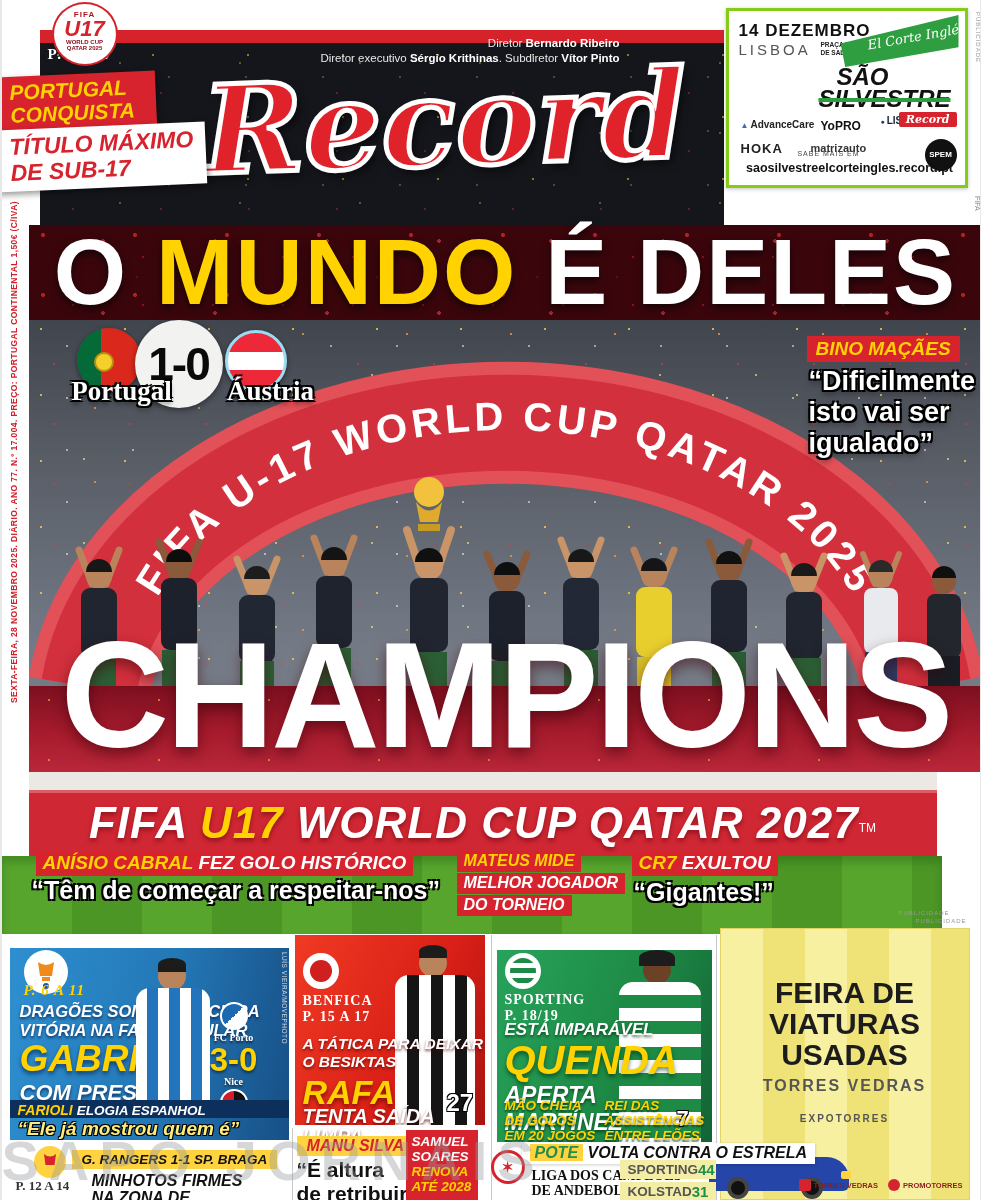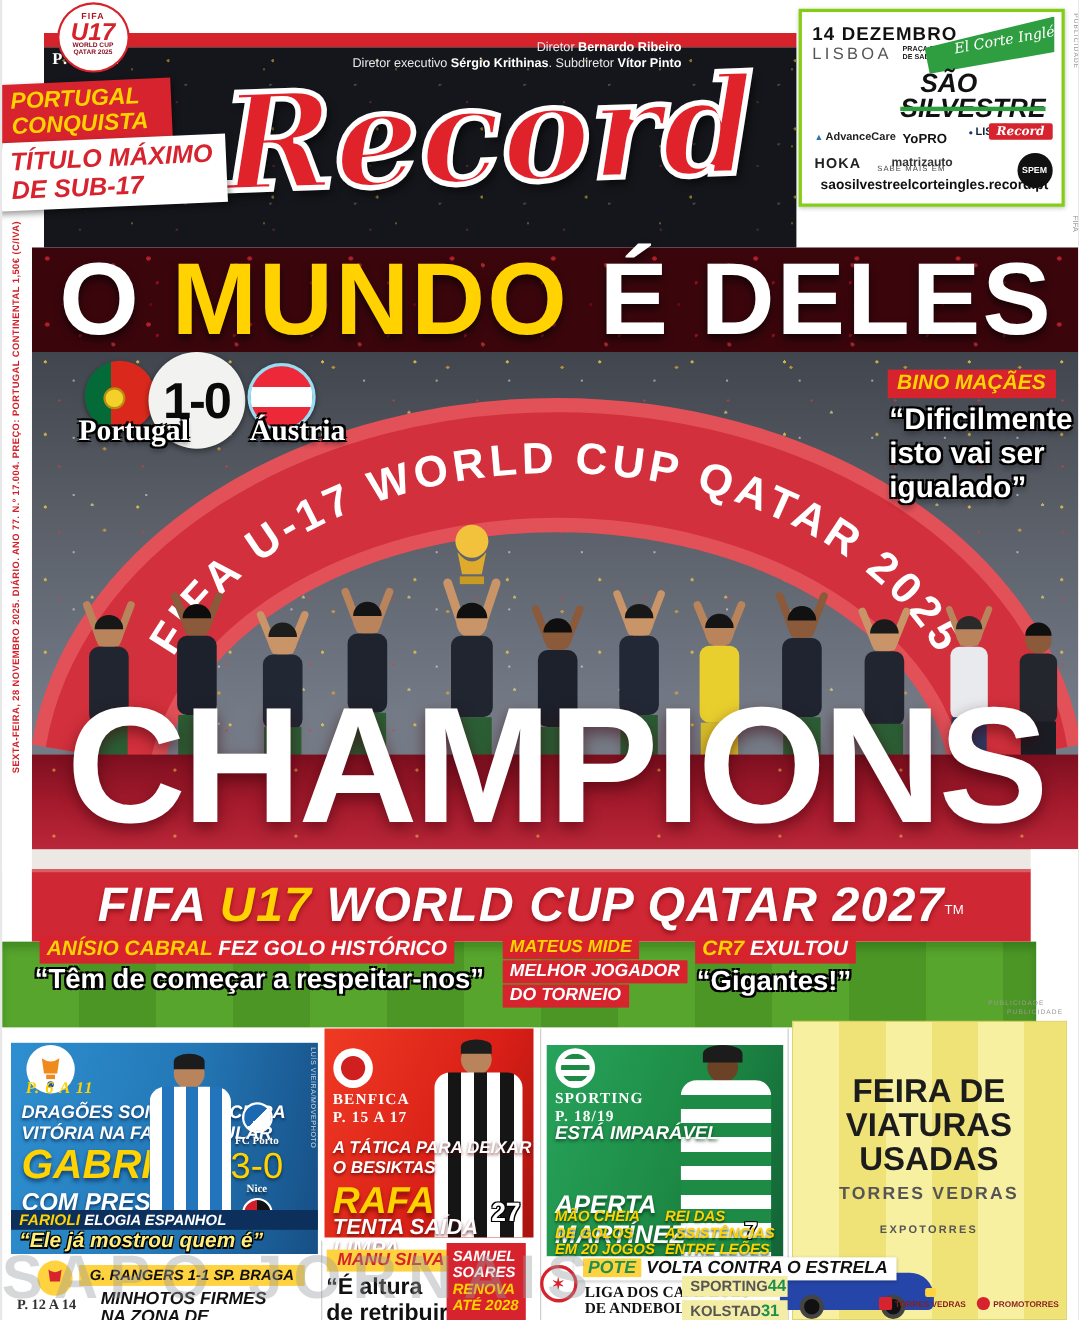--- a/index.html
+++ b/index.html
@@ -171,21 +171,21 @@
     font-size:15px; letter-spacing:1px; font-family:"Liberation Serif",serif; }
   .porto-kicker { position:absolute; left:10px; top:54px; color:#fff; font-weight:bold; font-style:italic;
     font-size:16.5px; line-height:19px; text-shadow:0 2px 3px rgba(0,20,60,.7); }
   .porto-title { position:absolute; left:10px; top:90px; color:#ffd200; font-weight:bold; font-style:italic;
     font-size:37px; text-shadow:0 3px 4px rgba(0,20,60,.6); }
   .porto-sub { position:absolute; left:10px; top:132px; color:#fff; font-weight:bold; font-style:italic; font-size:22px;
     text-shadow:0 2px 3px rgba(0,20,60,.7); }
   .porto-score { position:absolute; right:12px; top:52px; width:86px; text-align:center; }
   .porto-score .club { color:#fff; font-family:"Liberation Serif",serif; font-weight:bold; font-size:10px;
     text-shadow:0 2px 2px rgba(0,0,0,.6); }
-  .porto-score .res { color:#ffd200; font-weight:normal; font-size:33px; line-height:33px; text-shadow:0 2px 3px rgba(0,0,0,.5); }
+  .porto-score .res { color:#ffd200; font-weight:bold; font-size:33px; line-height:33px; text-shadow:0 2px 3px rgba(0,0,0,.5); }
   .mini-badge { width:28px; height:28px; border-radius:50%; margin:2px auto; border:2px solid #fff; }
   .badge-porto { background:linear-gradient(135deg,#1b69b3 50%, #fff 50%); }
   .badge-nice { background:linear-gradient(90deg,#d21e2b 50%, #111 50%); }
   .farioli-bar { position:absolute; left:0; top:152px; width:279px; height:18px; background:#0d2f5c; padding:1px 8px; }
   .farioli-bar .n { color:#ffd200; font-weight:bold; font-style:italic; font-size:14px; }
   .farioli-bar .r { color:#fff; font-weight:bold; font-style:italic; font-size:13.5px; }
   .porto-quote { position:absolute; left:8px; top:170px; color:#ffec7a; font-weight:bold; font-style:italic;
     font-size:19px; text-shadow:-1px -1px 0 #000, 1px -1px 0 #000, -1px 1px 0 #000, 1px 1px 0 #000; }
   .porto-credit { left:276px; top:952px; width:10px; height:120px; font-size:6.5px; color:#cdd6de;
     writing-mode:vertical-rl; z-index:4; letter-spacing:.5px; }
@@ -610,20 +610,21 @@
     <div class="club-serif" style="left:8px; top:58px;">P. 18/19</div>
 
     <div class="mini-player" style="left:110px; top:6px; width:100px; height:186px;">
       <div class="mp-head" style="left:36px; top:0; width:28px; height:28px; background:#6b4226;"></div>
       <div class="mp-hair" style="left:32px; top:-6px; width:36px; height:16px;"></div>
       <div class="mp-torso torso-scp" style="left:12px; top:26px; width:82px; height:160px;"></div>
       <div class="mp-num" style="left:70px; top:150px; font-size:22px;">7</div>
     </div>
 
     <div class="sporting-kicker">ESTÁ IMPARÁVEL</div>
+    <div class="sporting-title">QUENDA</div>
     <div class="sporting-sub">APERTA MARTÍNEZ</div>
     <div class="stat" style="left:8px; top:148px;">
       <div>MÃO CHEIA</div>
       <div>DE GOLOS</div>
       <div>EM 20 JOGOS</div>
     </div>
     <div class="stat" style="left:108px; top:148px;">
       <div>REI DAS</div>
       <div>ASSISTÊNCIAS</div>
       <div>ENTRE LEÕES</div>

